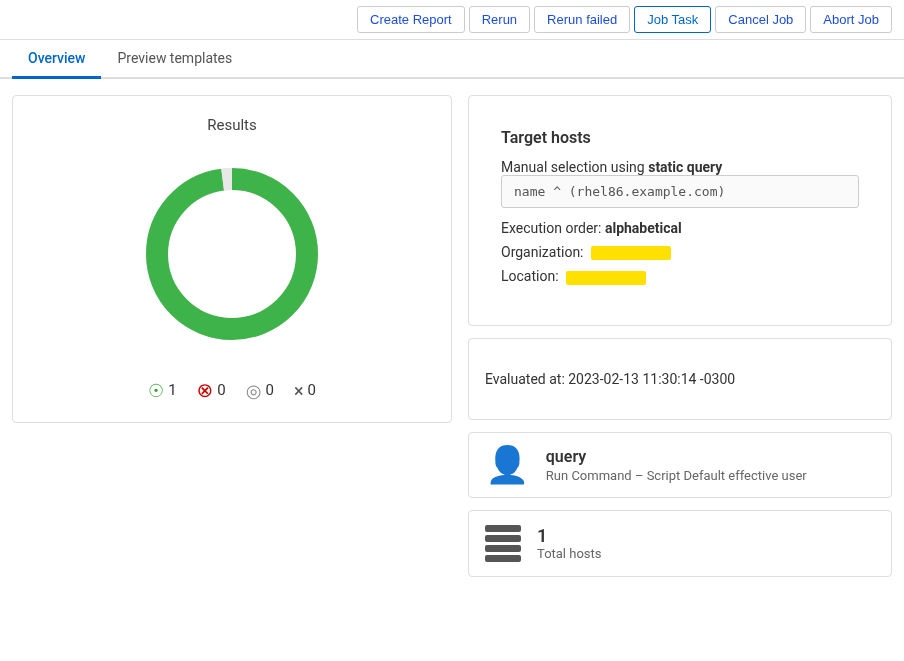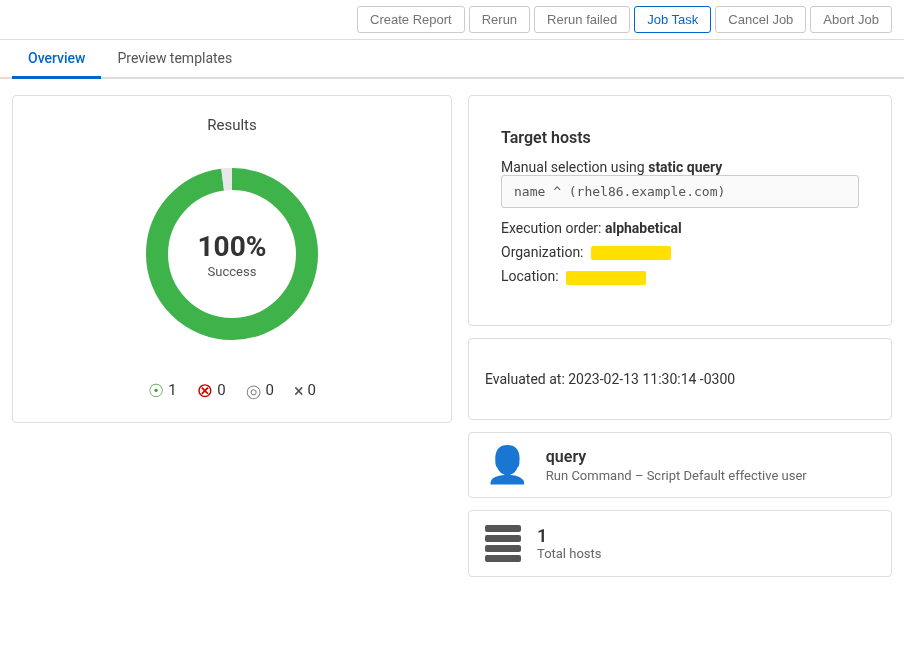--- a/index.html
+++ b/index.html
@@ -22,21 +22,21 @@
       background: #fff;
       gap: 4px;
     }
     .toolbar button {
       padding: 5px 12px;
       border: 1px solid #ccc;
       background: #fff;
       border-radius: 3px;
       cursor: pointer;
       font-size: 13px;
-      color: #737373;
+      color: #1d4ed8;
     }
     .toolbar button.active {
       background: #fff;
       border-color: #06c;
       color: #06c;
     }
 
     
     .tabs {
       display: flex;
@@ -290,24 +290,20 @@
     <div class="donut-container">
       <div class="donut-wrapper">
         <svg viewBox="0 0 200 200">
 
           <circle cx="100" cy="100" r="75" fill="none" stroke="#e8e8e8" stroke-width="22"></circle>
 
           <circle cx="100" cy="100" r="75" fill="none" stroke="#3db34a" stroke-width="22" stroke-dasharray="461 10" stroke-dashoffset="0"></circle>
 
           <circle cx="100" cy="100" r="75" fill="none" stroke="#e8e8e8" stroke-width="22" stroke-dasharray="8 463" stroke-dashoffset="-461"></circle>
         </svg>
-        <div class="donut-center">
-          <span class="donut-percent">100%</span>
-          <span class="donut-label">Success</span>
-        </div>
       </div>
     </div>
 
     <div class="stats-row">
       <div class="stat-item">
         <span class="stat-icon icon-success">☉</span>
         <span>1</span>
       </div>
       <div class="stat-item">
         <span class="stat-icon icon-failed" style="font-size:20px;">⊗</span>

